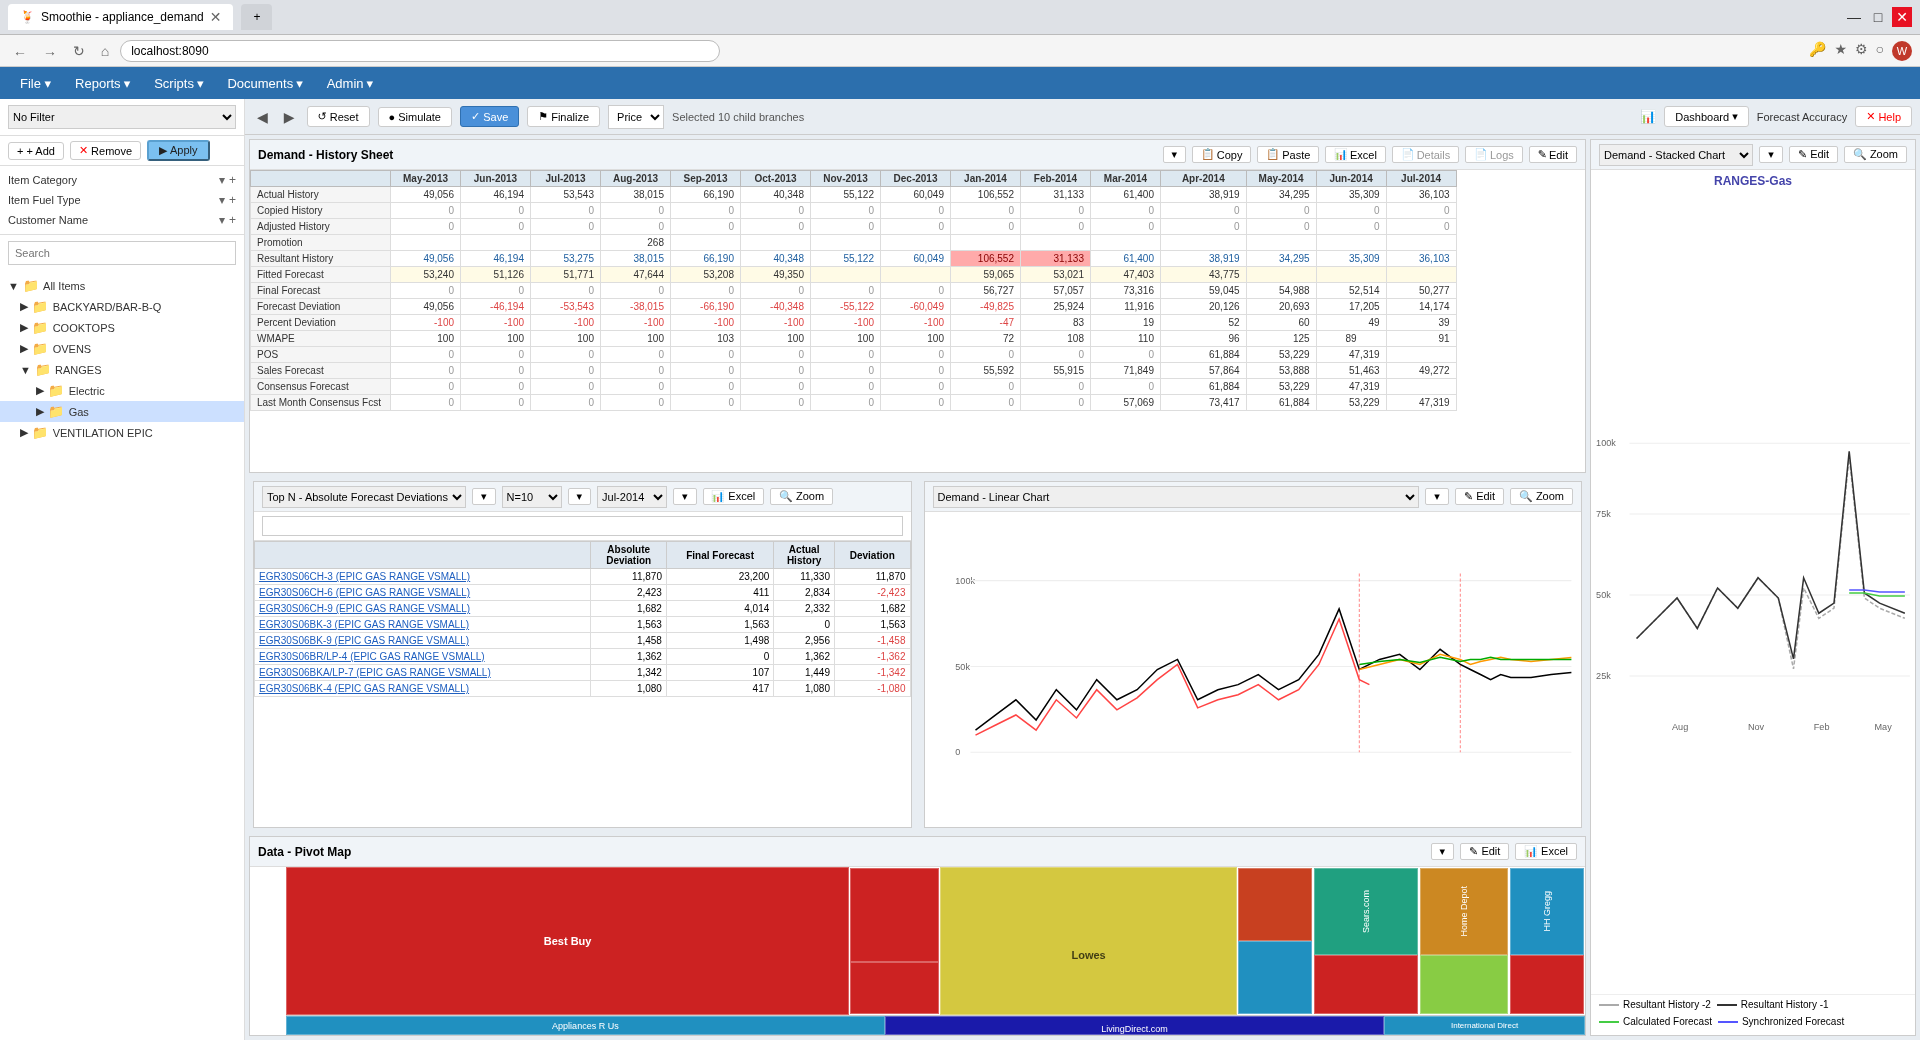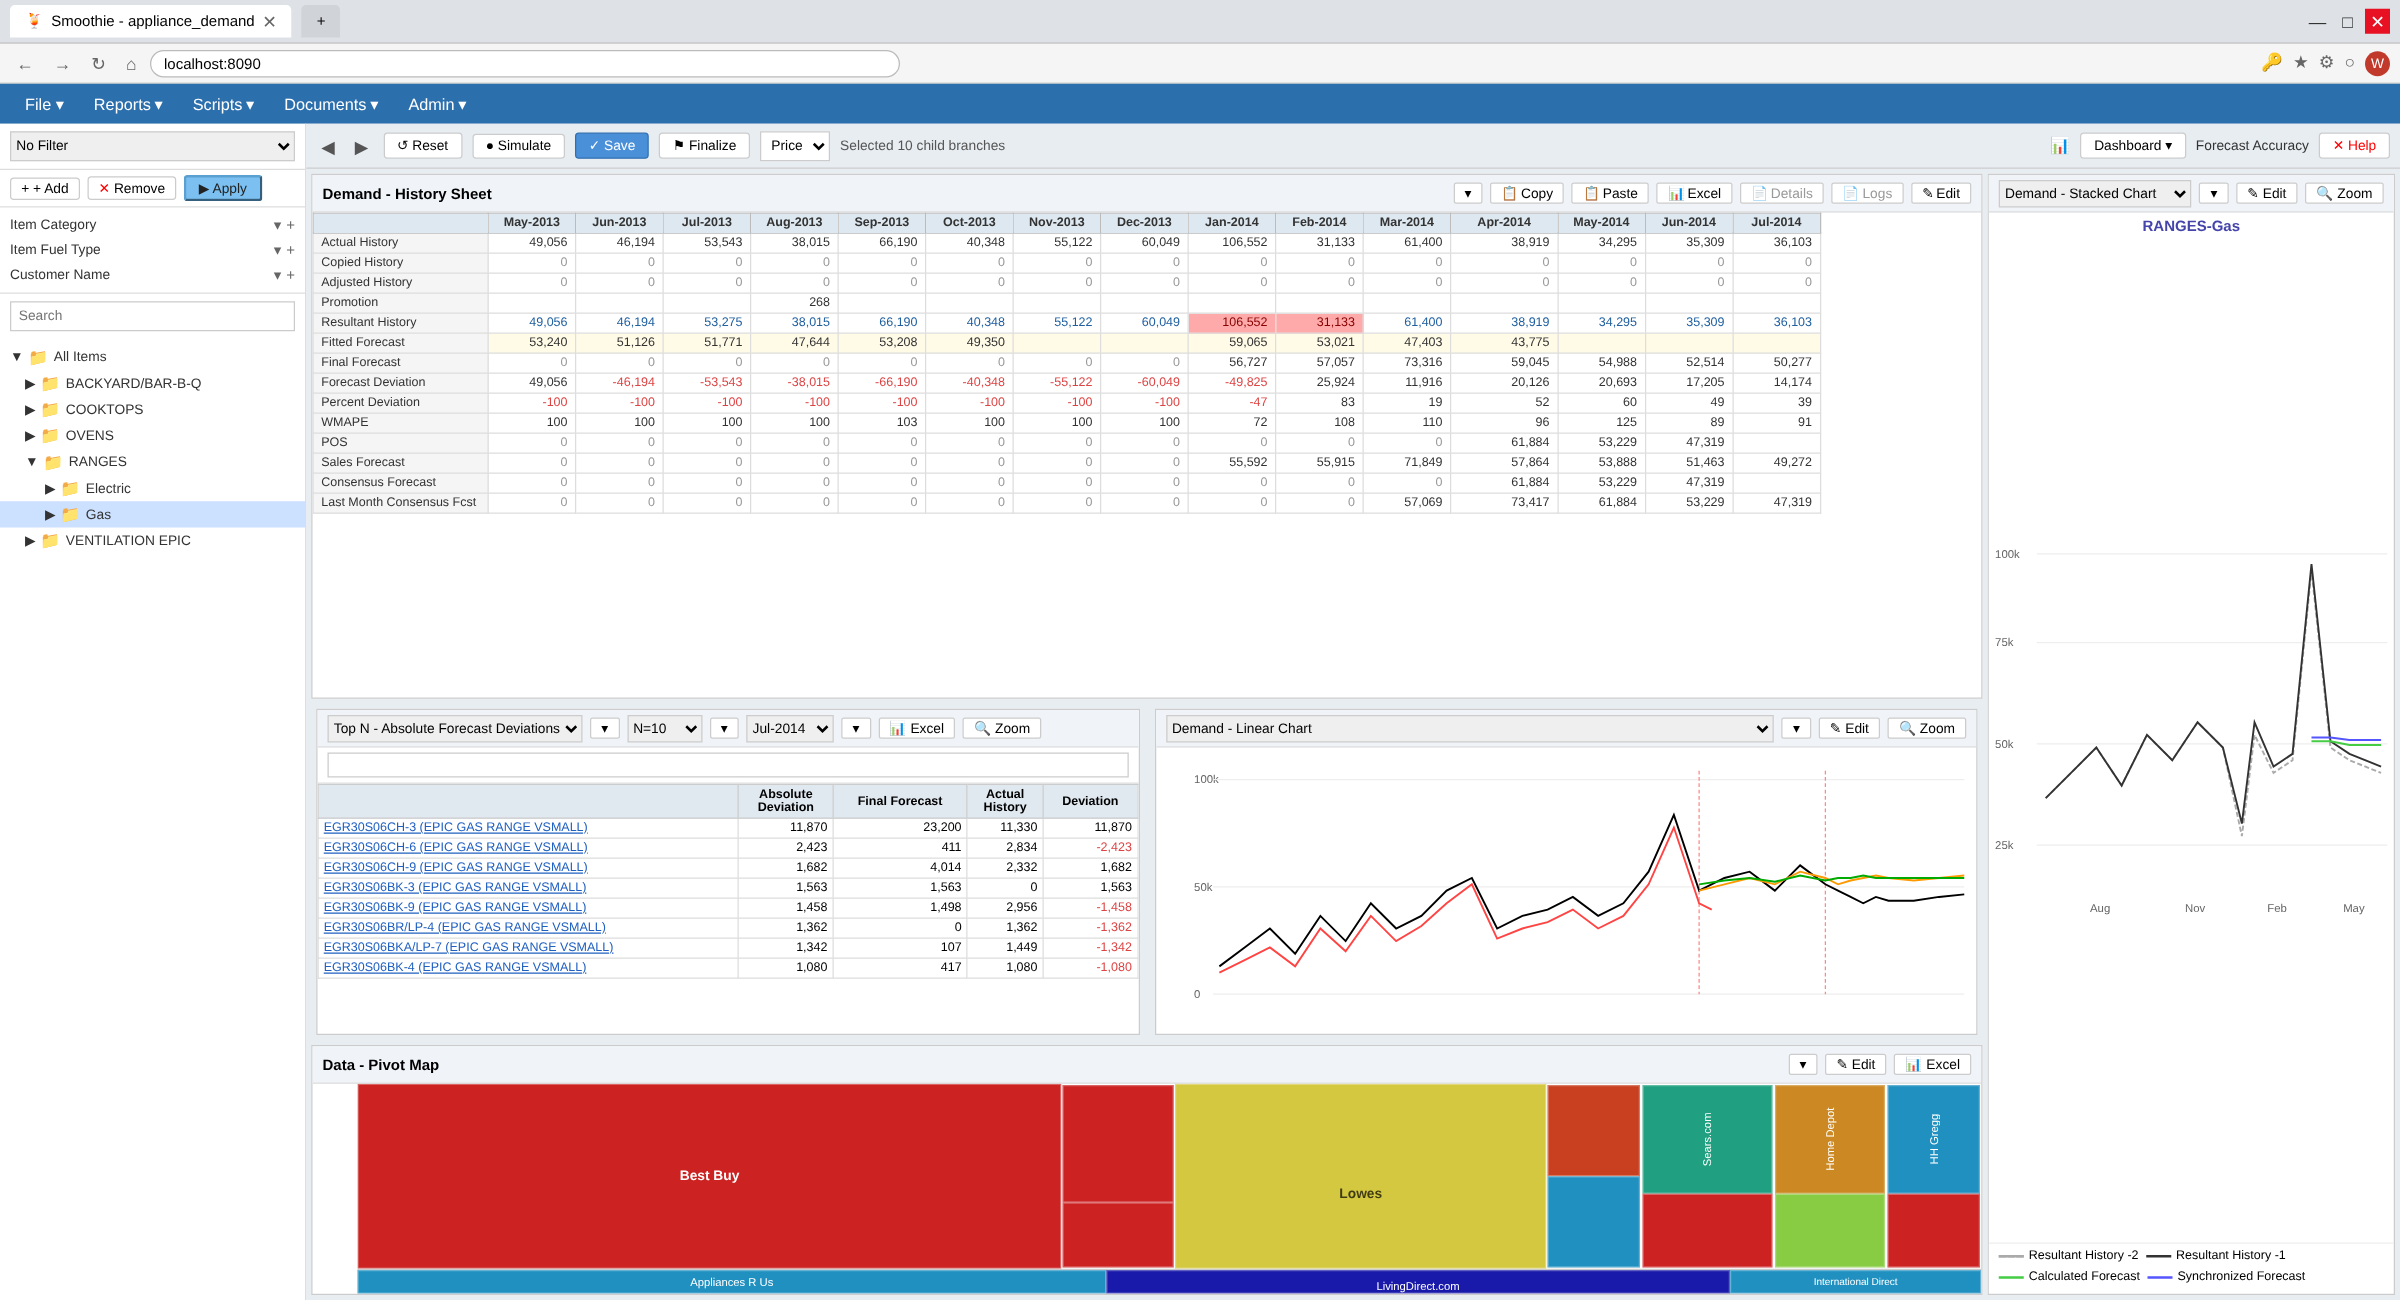--- a/index.html
+++ b/index.html
@@ -261,21 +261,21 @@
           <span style="color:red;">✕</span>
           <span>Help</span>
         </button>
       </div>
     </div>
 
     <div style="flex:1; display:flex; overflow:hidden; gap:0;">
 
       <div style="flex:1; display:flex; flex-direction:column; overflow:hidden; min-width:0;">
 
-        <div class="panel" style="flex:0 0 auto; height:420px; margin:4px 4px 0 4px;">
+        <div class="panel" style="flex:0 0 auto; height:334px; margin:4px 4px 0 4px;">
           <div class="panel-header">
             <span style="font-size:12px; font-weight:bold; flex:1;">Demand - History Sheet</span>
             <button class="panel-btn">▾</button>
             <button class="panel-btn">
               <span>📋</span> Copy
             </button>
             <button class="panel-btn">
               <span>📋</span> Paste
             </button>
             <button class="panel-btn">
@@ -484,21 +484,21 @@
                     <td style="text-align: right;">100</td>
                     <td style="text-align: right;">103</td>
                     <td style="text-align: right;">100</td>
                     <td style="text-align: right;">100</td>
                     <td style="text-align: right;">100</td>
                     <td style="text-align: right;">72</td>
                     <td style="text-align: right;">108</td>
                     <td style="text-align: right;">110</td>
                     <td style="text-align: right;">96</td>
                     <td style="text-align: right;">125</td>
-                    <td style="text-align: right;">89</td>
+                    <td style="text-align: center;">89</td>
                     <td style="text-align: right;">91</td>
                   </tr>
                   <tr>
                     <td class="label">POS</td>
                     <td class="zero" style="text-align: right;">0</td>
                     <td class="zero" style="text-align: right;">0</td>
                     <td class="zero" style="text-align: right;">0</td>
                     <td class="zero" style="text-align: right;">0</td>
                     <td class="zero" style="text-align: right;">0</td>
                     <td class="zero" style="text-align: right;">0</td>

